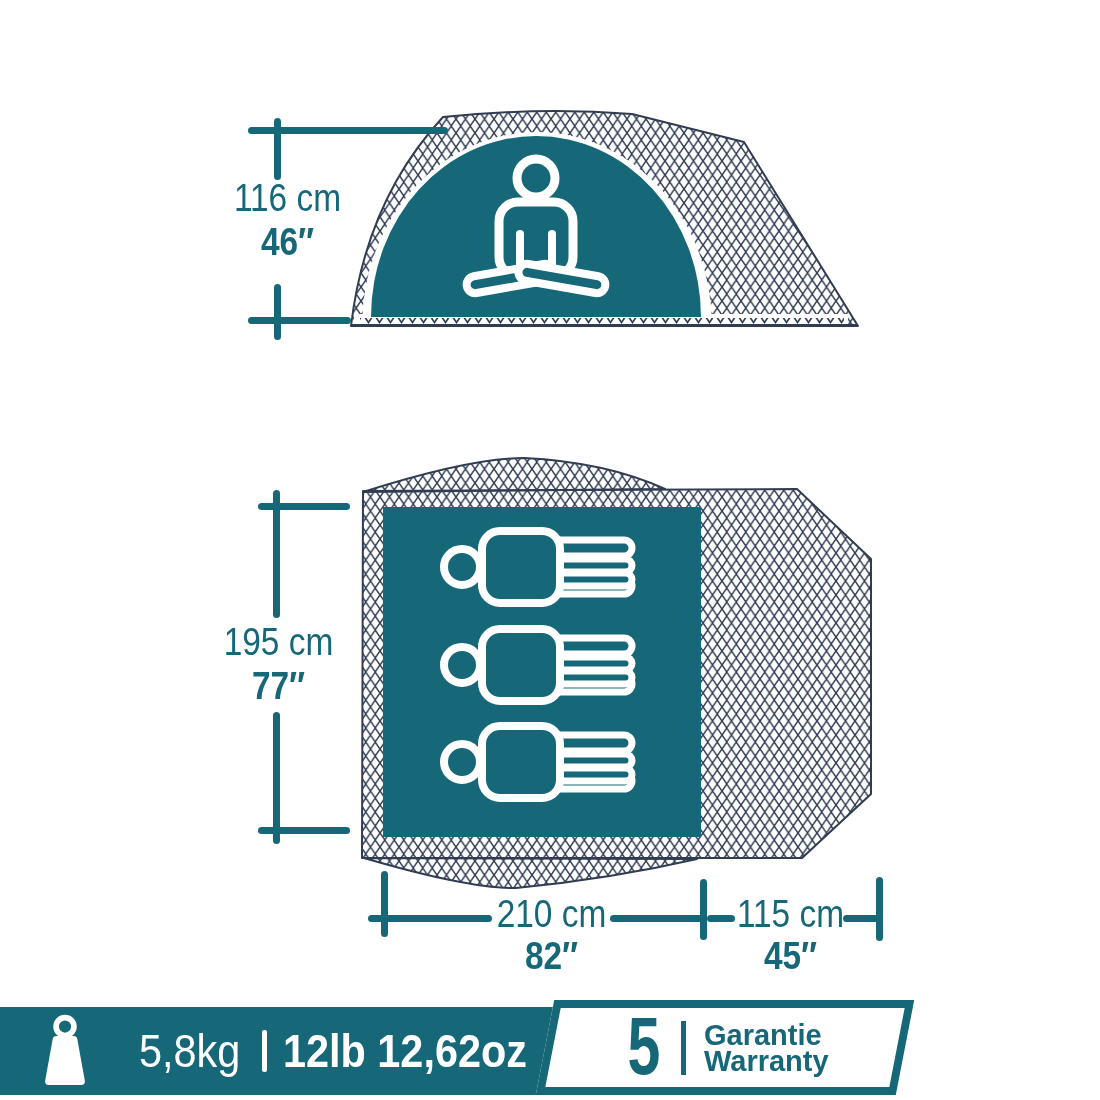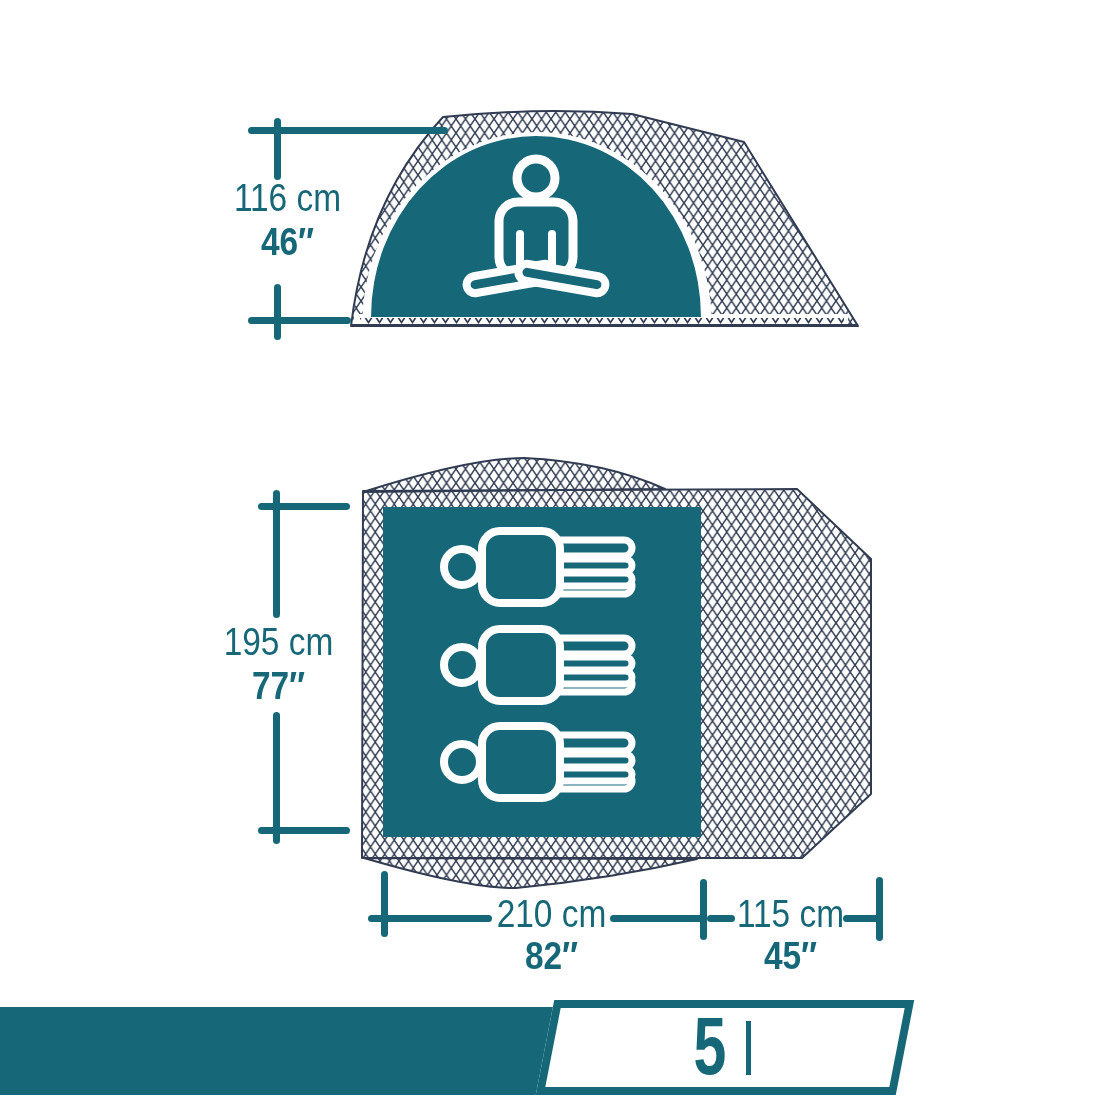--- a/index.html
+++ b/index.html
@@ -129,20 +129,33 @@
   <div class="dim-label small" style="left:469px;top:893px;width:165px">
     <div class="cm">210 cm</div>
     <div class="in">82″</div>
   </div>
   <div class="dim-label small" style="left:708px;top:893px;width:165px">
     <div class="cm">115 cm</div>
     <div class="in">45″</div>
   </div>
 
   <div class="footer-bar"></div>
+  <div class="footer-left">
+    <svg width="64" height="74" viewBox="0 0 68 78" style="position:static">
+      <circle cx="34" cy="13" r="9.5" fill="none" stroke="#fff" stroke-width="6"></circle>
+      <path d="M25,23 L43,23 Q46.5,23 47,26 L55,70 Q56,75 51,75 L17,75 Q12,75 13,70 L21,26 Q21.5,23 25,23 Z" fill="#fff"></path>
+    </svg>
+    <span class="weight-kg">5,8kg</span>
+    <div class="weight-div"></div>
+    <span class="weight-lb">12lb 12,62oz</span>
+  </div>
 
   <div class="badge-shape"></div>
   <div class="badge-content">
     <div class="badge-number">5</div>
     <div class="badge-div"></div>
+    <div class="badge-stack">
+      <span class="fr-sm">Garantie</span>
+      <span class="en-sm">Warranty</span>
+    </div>
   </div>
 
 </div>
 
 </body></html>

